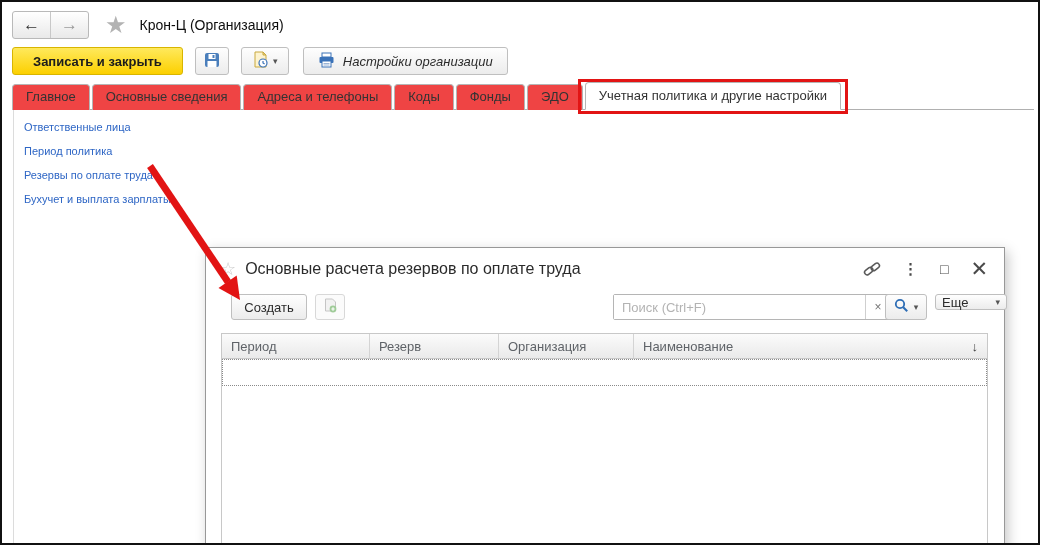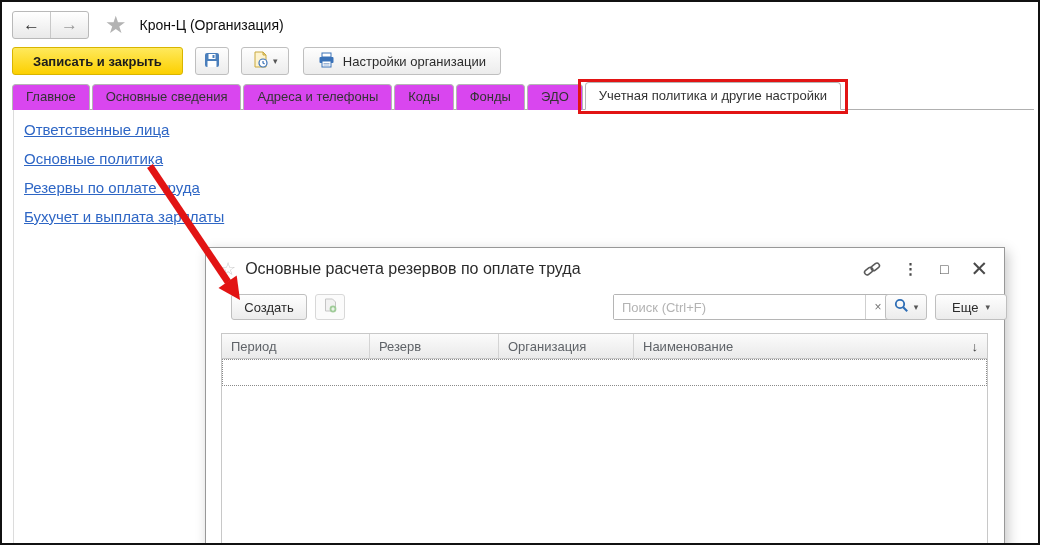--- a/index.html
+++ b/index.html
@@ -16,34 +16,34 @@
   .fav-star{font-size:24px;color:#b3b3b3;margin-left:16px;line-height:26px;cursor:pointer;}
   .page-title{font-size:14px;color:#0d0d0d;margin-left:13px;white-space:nowrap;}
   
   .toolbar{position:absolute;top:44px;left:10px;height:30px;display:flex;align-items:center;}
   .btn{box-sizing:border-box;height:28px;border:1px solid #bfbfbf;border-radius:3px;
        background:linear-gradient(#fefefe,#ececec);display:inline-flex;align-items:center;
        justify-content:center;font-size:13px;color:#2b2b2b;cursor:pointer;}
   .btn-primary{background:linear-gradient(#ffe95c,#fcd000);border-color:#d8b500;font-weight:bold;color:#1c1c1c;padding:0 20px;margin-right:12px;}
   .btn-icon{width:34px;margin-right:12px;}
   .btn-split{width:48px;margin-right:12px;gap:4px;}
-  .btn-settings{padding:0 14px;gap:8px;margin-left:2px;}
+  .btn-settings{padding:0 14px;gap:8px;margin-left:2px;font-style:italic;}
   .caret{font-size:9px;color:#555;line-height:1;}
   
   .tabbar{position:absolute;top:80px;left:10px;width:1022px;height:28px;display:flex;align-items:flex-end;}
   .tabbar::after{content:"";position:absolute;left:0;right:0;bottom:0;height:0;border-bottom:1px solid #b0b0b0;z-index:1;}
   .tab{position:relative;z-index:2;box-sizing:border-box;height:26px;line-height:24px;padding:0 13px;
-       margin-right:2px;font-size:13px;color:#333;background:#d946ef;border:1px solid #b5b5b5;
+       margin-right:2px;font-size:13px;color:#333;background:#ef4444;border:1px solid #b5b5b5;
        border-bottom:none;border-radius:4px 4px 0 0;white-space:nowrap;cursor:pointer;}
   .tab.active{height:28px;line-height:26px;background:#fff;border-bottom:1px solid #fff;z-index:2;}
   .red-frame{position:absolute;left:-8px;right:-8px;top:-4px;bottom:-5px;border:3px solid #e21414;z-index:5;pointer-events:none;}
   
   .content-border{position:absolute;top:108px;bottom:0;left:11px;width:1px;background:#dcdcdc;}
   .links{position:absolute;top:119px;left:22px;display:flex;flex-direction:column;}
-  .nav-link{font-size:15px;color:#2e66c5;text-decoration:underline;margin-bottom:12px;cursor:pointer;white-space:nowrap;}
+  .nav-link{font-size:11px;color:#2e66c5;margin-bottom:12px;cursor:pointer;white-space:nowrap;}
   
   .arrow-svg{position:absolute;left:130px;top:150px;z-index:30;pointer-events:none;}
   
   .dialog{position:absolute;left:203px;top:245px;width:800px;height:300px;box-sizing:border-box;
           background:#fff;border:1px solid #989898;box-shadow:3px 4px 12px rgba(0,0,0,.22);z-index:20;}
   .dlg-header{position:absolute;top:0;left:0;right:0;height:42px;display:flex;align-items:center;}
   .dlg-star{font-size:18px;color:#cccccc;margin:0 9px 0 14px;}
   .dlg-title{font-size:16px;color:#2b2b2b;white-space:nowrap;}
   .dlg-icons{position:absolute;right:16px;top:0;height:42px;display:flex;align-items:center;gap:22px;}
   .dlg-ico{color:#4a4a4a;cursor:pointer;display:flex;align-items:center;justify-content:center;}
@@ -54,21 +54,21 @@
   .dlg-toolbar{position:absolute;top:46px;left:10px;right:0;height:30px;}
   .btn-create{position:absolute;left:15px;width:76px;height:26px;}
   .btn-copy{position:absolute;left:99px;width:30px;height:26px;border-color:#d8d8d8;background:#fbfbfb;cursor:default;}
   .search-wrap{position:absolute;left:397px;width:278px;height:26px;box-sizing:border-box;border:1px solid #b5b5b5;
                display:flex;align-items:stretch;background:#fff;border-radius:2px;}
   .search-input{flex:1;border:none;outline:none;padding:0 8px;font-size:13px;font-family:"Liberation Sans",sans-serif;color:#333;min-width:0;}
   .search-input::placeholder{color:#b3b3b3;}
   .search-clear{width:24px;border-left:1px solid #cfcfcf;display:flex;align-items:center;justify-content:center;
                 font-size:12px;color:#777;cursor:pointer;}
   .btn-zoom{position:absolute;left:669px;width:42px;height:26px;gap:5px;}
-  .btn-more{position:absolute;left:719px;width:72px;height:26px;gap:7px;}
+  .btn-more{position:absolute;left:719px;width:72px;height:16px;gap:7px;justify-content:space-between;}
   
   .tbl{position:absolute;left:15px;top:85px;width:767px;bottom:0;box-sizing:border-box;
        border-left:1px solid #c8c8c8;border-right:1px solid #c8c8c8;}
   .tbl-head{display:flex;height:26px;box-sizing:border-box;background:linear-gradient(#fbfbfb,#eaeaea);
             border-top:1px solid #c8c8c8;border-bottom:1px solid #c8c8c8;}
   .th{box-sizing:border-box;display:flex;align-items:center;padding:0 9px;font-size:13px;color:#5f6368;
       border-right:1px solid #d4d4d4;white-space:nowrap;cursor:pointer;}
   .th:last-child{border-right:none;justify-content:center;}
   .sort-ind{color:#3c3c3c;font-size:13px;margin-left:auto;}
   .sel-row{height:27px;box-sizing:border-box;border:1px dotted #8a8a8a;background:#fff;cursor:pointer;}
@@ -138,21 +138,21 @@
     <div class="tab active">
       <span>Учетная политика и другие настройки</span>
       <span class="red-frame"></span>
     </div>
   </div>
 
   <div class="content-border"></div>
 
   <div class="links">
     <span class="nav-link">Ответственные лица</span>
-    <span class="nav-link">Основные политика</span>
+    <span class="nav-link">Период политика</span>
     <span class="nav-link">Резервы по оплате труда</span>
     <span class="nav-link">Бухучет и выплата зарплаты</span>
   </div>
 
   <svg class="arrow-svg" width="130" height="160" viewBox="0 0 130 160">
     <line x1="18" y1="14" x2="96" y2="130" stroke="#e21414" stroke-width="7"></line>
     <polygon points="108,148 86.5,136 104.7,123.6" fill="#e21414"></polygon>
   </svg>
 
   <div class="dialog">

